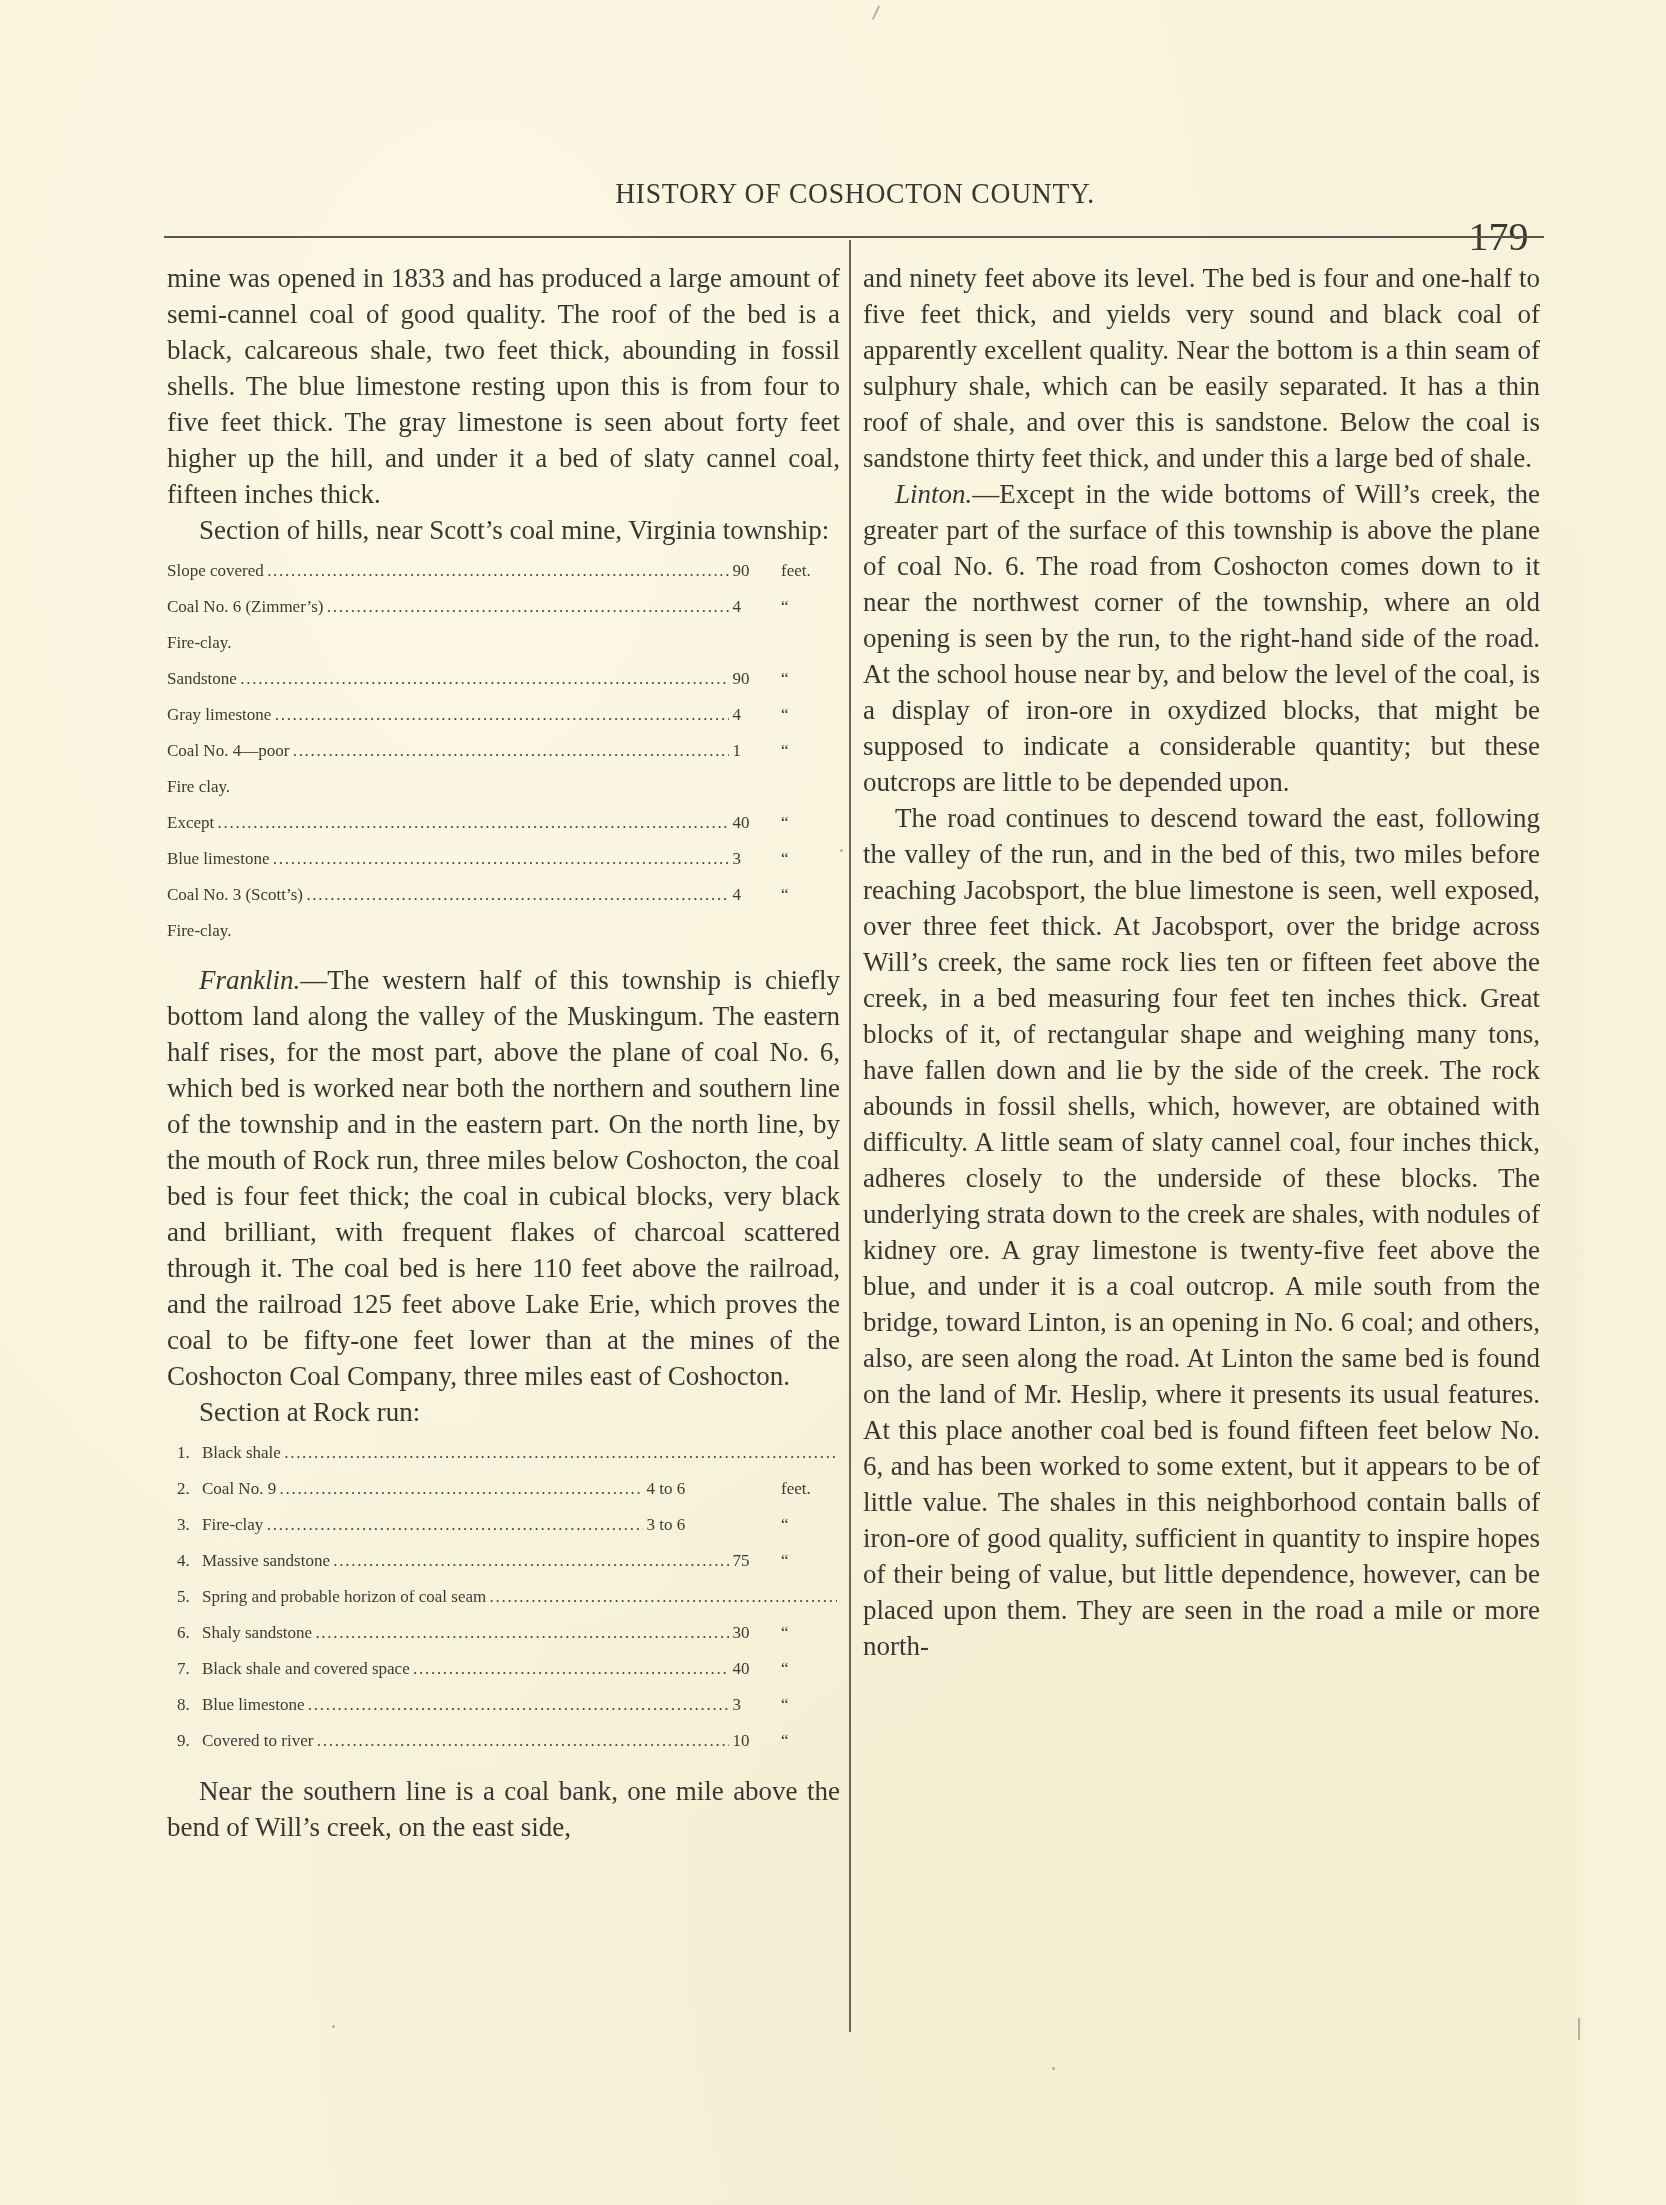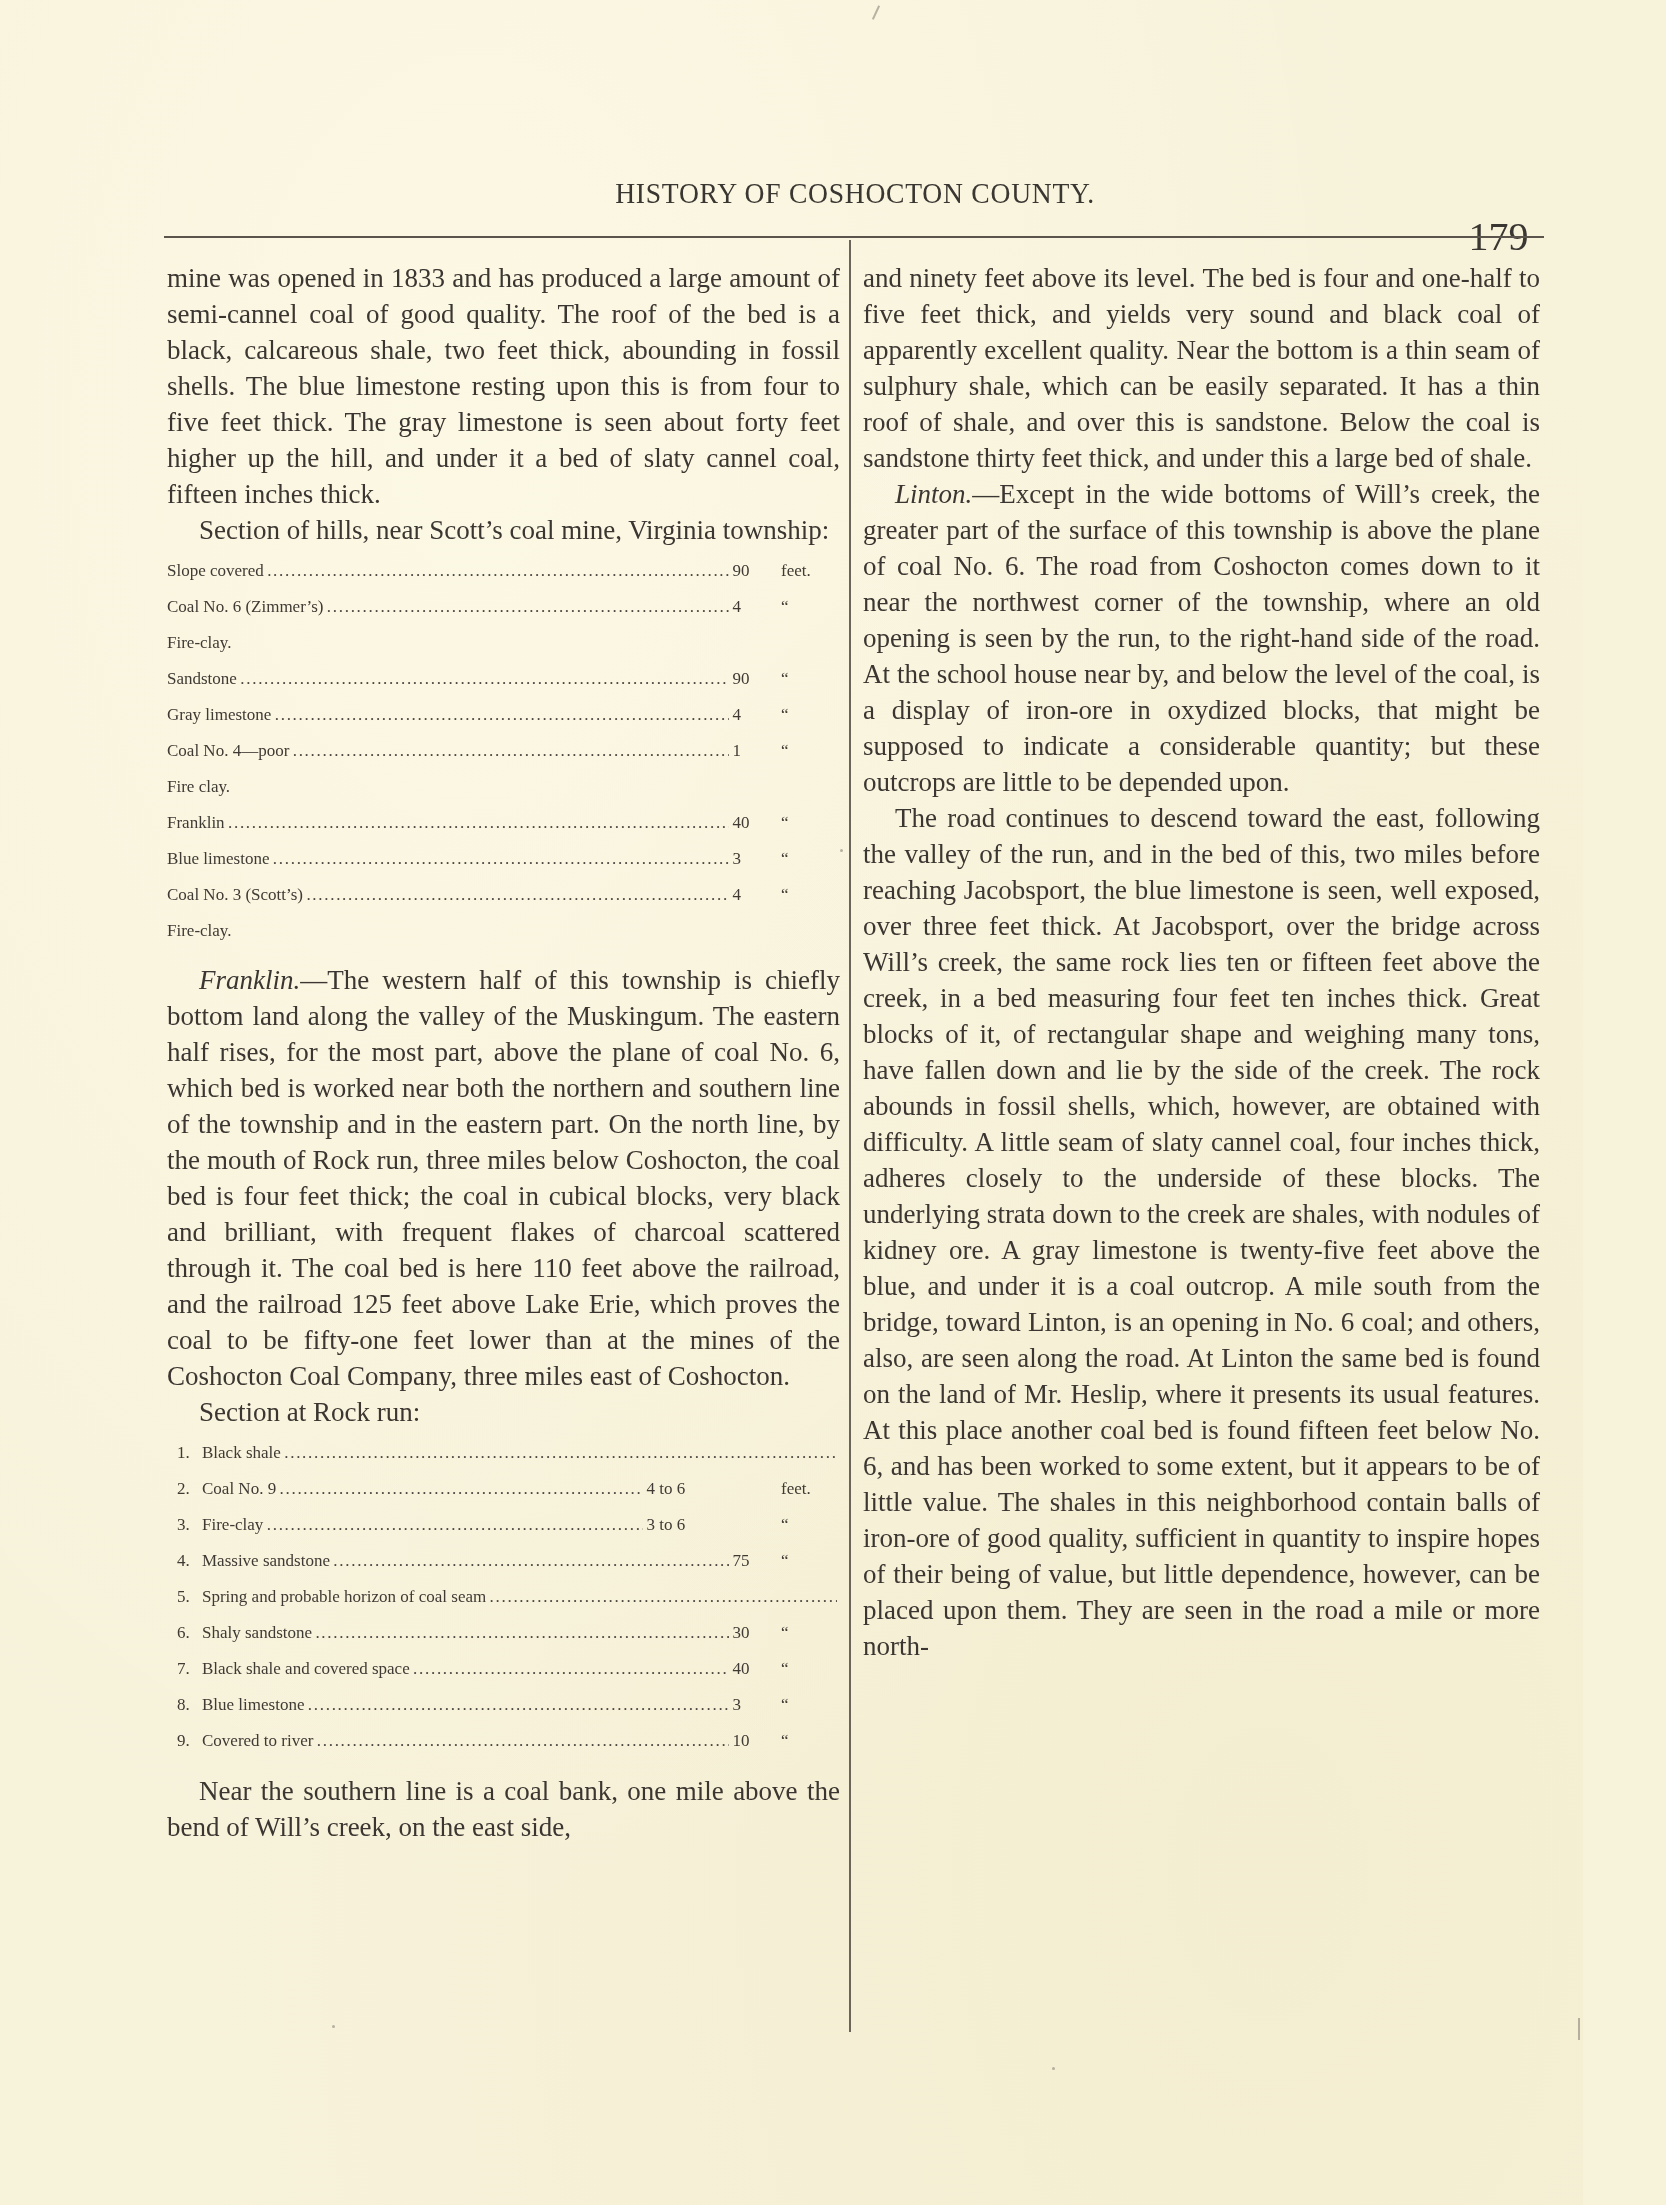--- a/index.html
+++ b/index.html
@@ -186,21 +186,21 @@
       <div class="trow">
         <span class="label">Coal No. 4—poor</span>
         <span class="dots"></span>
         <span class="val">1</span>
         <span class="unit">“</span>
       </div>
       <div class="trow">
         <span class="label">Fire clay.</span>
       </div>
       <div class="trow">
-        <span class="label">Franklin</span>
+        <span class="label">Except</span>
         <span class="dots"></span>
         <span class="val">40</span>
         <span class="unit">“</span>
       </div>
       <div class="trow">
         <span class="label">Blue limestone</span>
         <span class="dots"></span>
         <span class="val">3</span>
         <span class="unit">“</span>
       </div>

